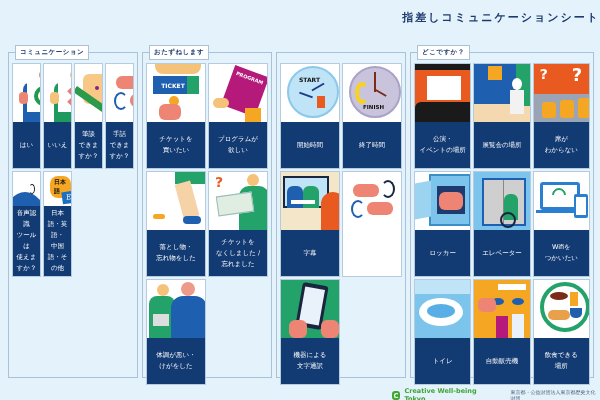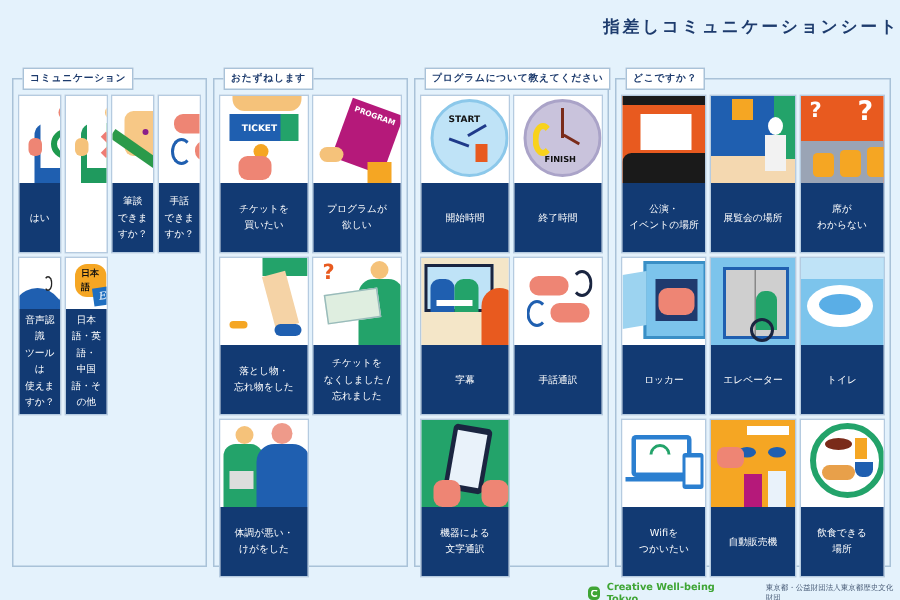--- a/index.html
+++ b/index.html
@@ -79,20 +79,21 @@
     <div class="card">
       <div class="pic">
         <div class="abs" style="left:10px;top:18px;width:40px;height:40px;background:#1f9a5e;border-radius:8px 8px 0 0;"></div>
         <div class="abs" style="left:26px;top:6px;width:10px;height:10px;border-radius:50%;background:#f5c27a;"></div>
         <div class="abs" style="left:14px;top:18px;width:34px;height:30px;background:#fff;"></div>
         <div class="abs" style="left:22px;top:30px;width:20px;height:5px;background:#ee7c74;transform:rotate(45deg);"></div>
         <div class="abs" style="left:22px;top:30px;width:20px;height:5px;background:#ee7c74;transform:rotate(-45deg);"></div>
         <div class="abs" style="left:6px;top:28px;width:9px;height:12px;border-radius:4px;background:#f5c27a;"></div>
         <div class="abs" style="left:47px;top:28px;width:9px;height:12px;border-radius:4px;background:#f5c27a;"></div>
       </div>
+      <div class="cap">いいえ</div>
     </div>
     <div class="card">
       <div class="pic">
         <div class="abs" style="left:8px;top:10px;width:46px;height:30px;border-radius:6px;background:#f7c886;"></div>
         <div class="abs" style="left:20px;top:22px;width:4px;height:4px;border-radius:50%;background:#8b1f8a;"></div>
         <div class="abs" style="left:29px;top:22px;width:4px;height:4px;border-radius:50%;background:#8b1f8a;"></div>
         <div class="abs" style="left:38px;top:22px;width:4px;height:4px;border-radius:50%;background:#8b1f8a;"></div>
         <div class="abs" style="left:-4px;top:34px;width:44px;height:7px;background:#2b9a4a;transform:rotate(35deg);"></div>
       </div>
       <div class="cap">筆談
@@ -184,21 +185,20 @@
         <div class="abs" style="left:34px;top:2px;width:14px;height:14px;border-radius:50%;background:#ee9a8a;"></div>
         <div class="abs" style="left:6px;top:34px;width:16px;height:12px;background:#ddd;"></div>
       </div>
       <div class="cap">体調が悪い・
 けがをした</div>
     </div>
   </div>
 </div>
 
 <div class="panel" style="left:276px;width:130px;height:326px;">
-  <div class="panel-label">プログラムについて教えてください</div>
   <div class="grid" style="grid-template-columns:repeat(2,1fr);">
     <div class="card">
       <div class="pic">
         <div class="abs" style="left:6px;top:2px;width:52px;height:52px;border-radius:50%;background:#bfe3f7;border:2px solid #8cc8ea;"></div>
         <div class="abs" style="left:18px;top:12px;font-size:6px;font-weight:bold;color:#111;">START</div>
         <div class="abs" style="left:18px;top:30px;width:14px;height:2px;background:#1f3a8a;transform:rotate(20deg);"></div>
         <div class="abs" style="left:30px;top:22px;width:14px;height:2px;background:#1f3a8a;transform:rotate(-30deg);"></div>
         <div class="abs" style="left:36px;top:32px;width:8px;height:12px;background:#e85a1f;"></div>
       </div>
       <div class="cap">開始時間</div>
@@ -223,21 +223,20 @@
       </div>
       <div class="cap">字幕</div>
     </div>
     <div class="card">
       <div class="pic">
         <div class="abs" style="left:10px;top:12px;width:26px;height:13px;border-radius:6px;background:#ee8574;"></div>
         <div class="abs" style="left:24px;top:30px;width:26px;height:13px;border-radius:6px;background:#ee8574;"></div>
         <div class="abs" style="left:38px;top:8px;width:14px;height:18px;border:2px solid #1a2540;border-left-color:transparent;border-radius:50%;"></div>
         <div class="abs" style="left:8px;top:28px;width:14px;height:18px;border:2px solid #1f5fb0;border-right-color:transparent;border-radius:50%;"></div>
       </div>
-      <div class="cap">手話通訳</div>
     </div>
     <div class="card">
       <div class="pic" style="background:#23a36a;">
         <div class="abs" style="left:18px;top:4px;width:26px;height:44px;border-radius:3px;background:#1a2540;transform:rotate(10deg);"></div>
         <div class="abs" style="left:21px;top:8px;width:20px;height:36px;background:#e9f2fa;transform:rotate(10deg);"></div>
         <div class="abs" style="left:8px;top:40px;width:18px;height:18px;border-radius:6px;background:#ee8574;"></div>
         <div class="abs" style="left:40px;top:40px;width:18px;height:18px;border-radius:6px;background:#ee8574;"></div>
       </div>
       <div class="cap">機器による
 文字通訳</div>
@@ -291,38 +290,38 @@
     <div class="card">
       <div class="pic" style="background:#7cc4ec;">
         <div class="abs" style="left:8px;top:6px;width:44px;height:48px;background:#cfcfcf;border:2px solid #1f5fb0;"></div>
         <div class="abs" style="left:29px;top:8px;width:1px;height:44px;background:#888;"></div>
         <div class="abs" style="left:30px;top:22px;width:14px;height:26px;border-radius:6px 6px 0 0;background:#23a36a;"></div>
         <div class="abs" style="left:26px;top:40px;width:16px;height:16px;border-radius:50%;border:2px solid #1a2540;"></div>
       </div>
       <div class="cap">エレベーター</div>
     </div>
     <div class="card">
-      <div class="pic" style="background:#7cc4ec;">
-        <div class="abs" style="left:0;top:0;width:60px;height:14px;background:#bfe3f7;"></div>
-        <div class="abs" style="left:4px;top:18px;width:44px;height:28px;border-radius:50%;background:#fff;"></div>
-        <div class="abs" style="left:12px;top:24px;width:28px;height:14px;border-radius:50%;background:#5aaee6;"></div>
-      </div>
-      <div class="cap">トイレ</div>
-    </div>
-    <div class="card">
       <div class="pic">
         <div class="abs" style="left:6px;top:10px;width:40px;height:28px;background:#2b7fd0;border-radius:3px;"></div>
         <div class="abs" style="left:9px;top:13px;width:34px;height:22px;background:#fff;"></div>
         <div class="abs" style="left:2px;top:38px;width:50px;height:3px;background:#2b7fd0;"></div>
         <div class="abs" style="left:18px;top:16px;width:14px;height:14px;border:2.5px solid #23a36a;border-bottom-color:transparent;border-left-color:transparent;border-radius:50%;transform:rotate(-45deg);"></div>
         <div class="abs" style="left:40px;top:22px;width:14px;height:24px;background:#2b7fd0;border-radius:2px;"></div>
         <div class="abs" style="left:42px;top:25px;width:10px;height:18px;background:#fff;"></div>
       </div>
       <div class="cap">Wifiを
 つかいたい</div>
+    </div>
+    <div class="card">
+      <div class="pic" style="background:#7cc4ec;">
+        <div class="abs" style="left:0;top:0;width:60px;height:14px;background:#bfe3f7;"></div>
+        <div class="abs" style="left:4px;top:18px;width:44px;height:28px;border-radius:50%;background:#fff;"></div>
+        <div class="abs" style="left:12px;top:24px;width:28px;height:14px;border-radius:50%;background:#5aaee6;"></div>
+      </div>
+      <div class="cap">トイレ</div>
     </div>
     <div class="card">
       <div class="pic" style="background:#f5a623;">
         <div class="abs" style="left:24px;top:4px;width:28px;height:6px;background:#fff;"></div>
         <div class="abs" style="left:18px;top:18px;width:12px;height:7px;border-radius:50%;background:#1f5fb0;"></div>
         <div class="abs" style="left:38px;top:18px;width:12px;height:7px;border-radius:50%;background:#1f5fb0;"></div>
         <div class="abs" style="left:4px;top:18px;width:18px;height:14px;border-radius:5px;background:#ee8574;"></div>
         <div class="abs" style="left:22px;top:36px;width:12px;height:22px;background:#b5197a;"></div>
         <div class="abs" style="left:38px;top:34px;width:12px;height:24px;background:#e9f2fa;"></div>
       </div>

